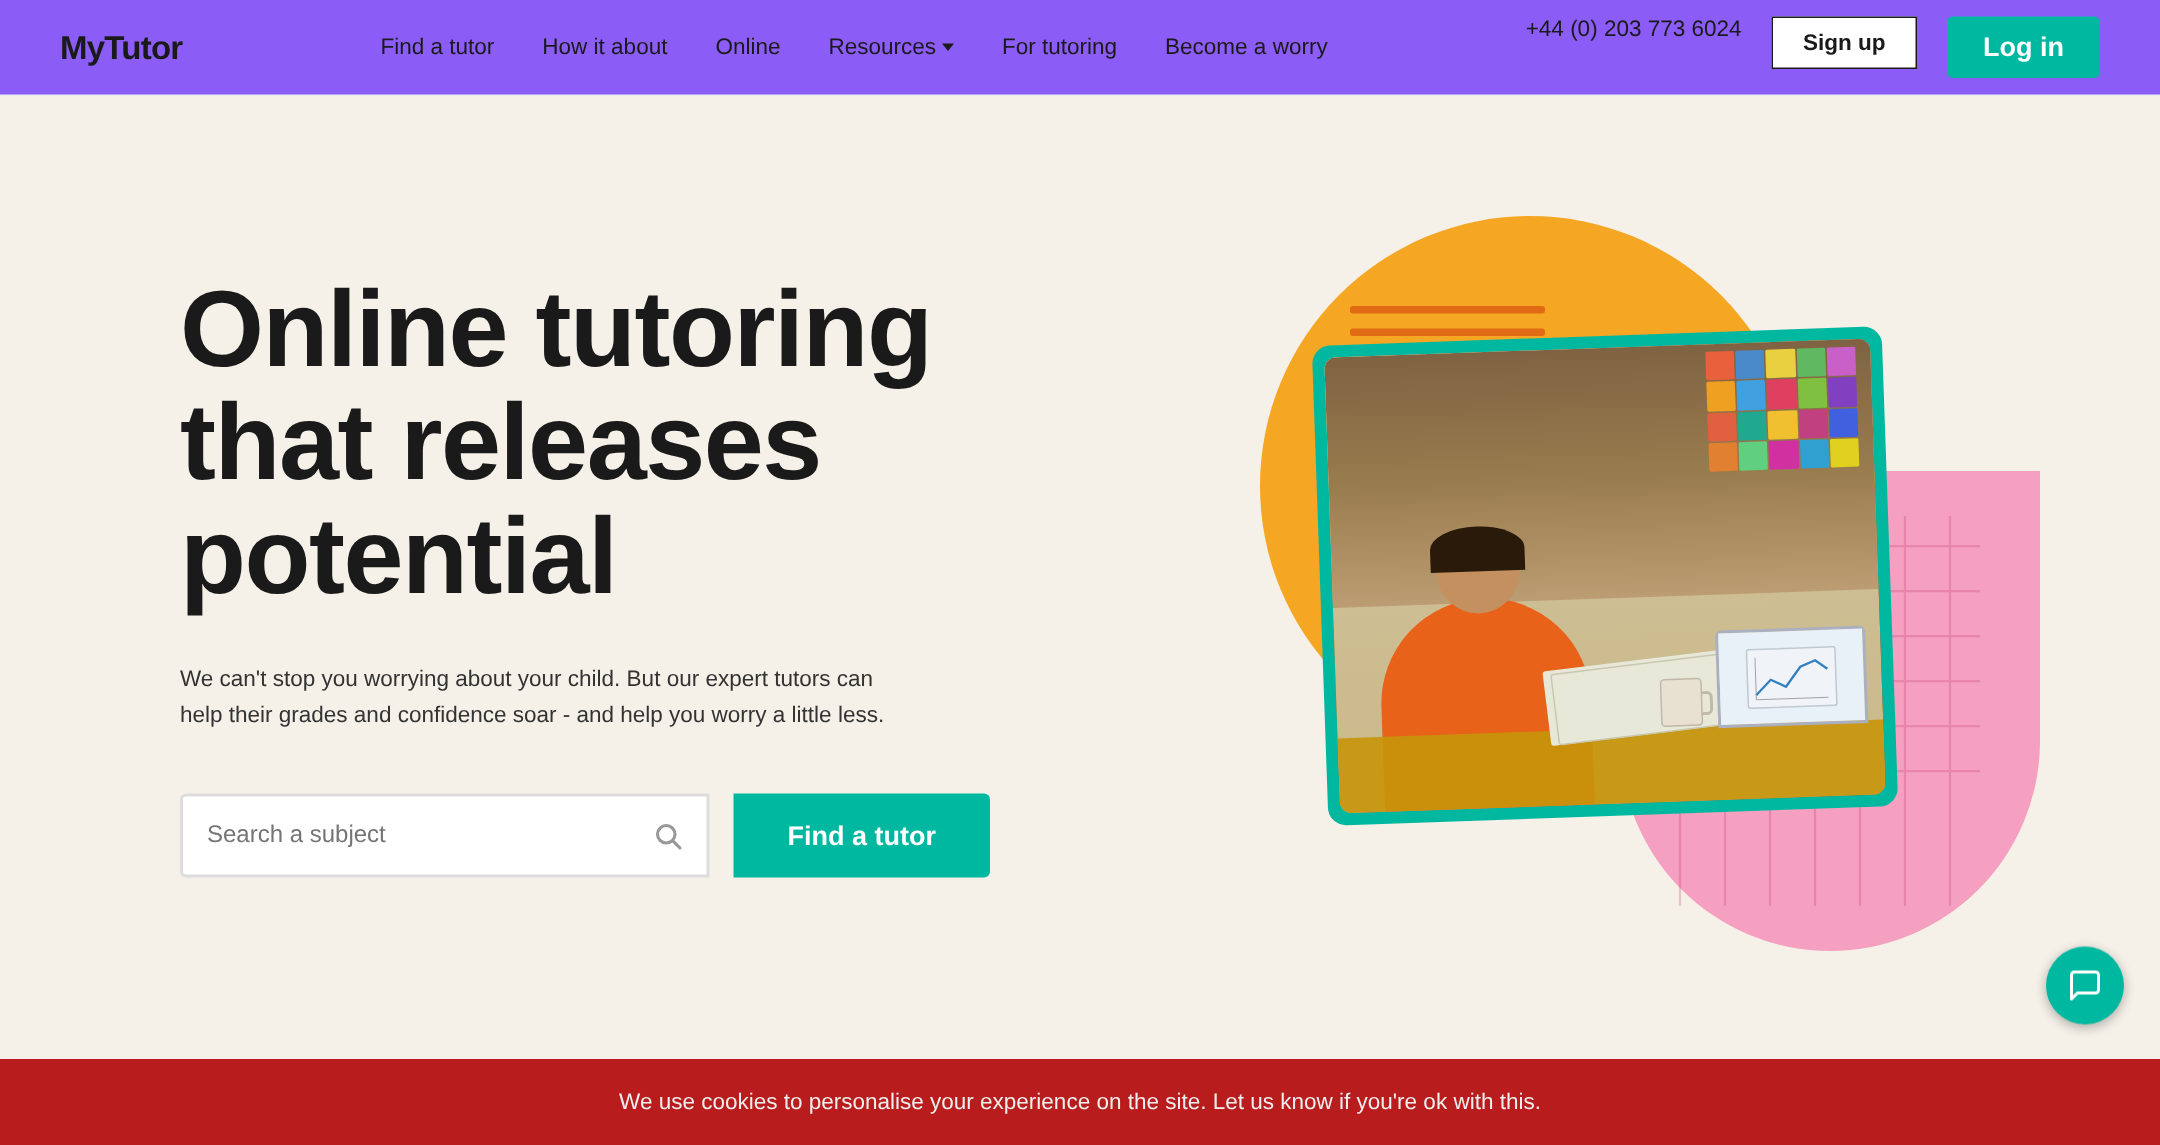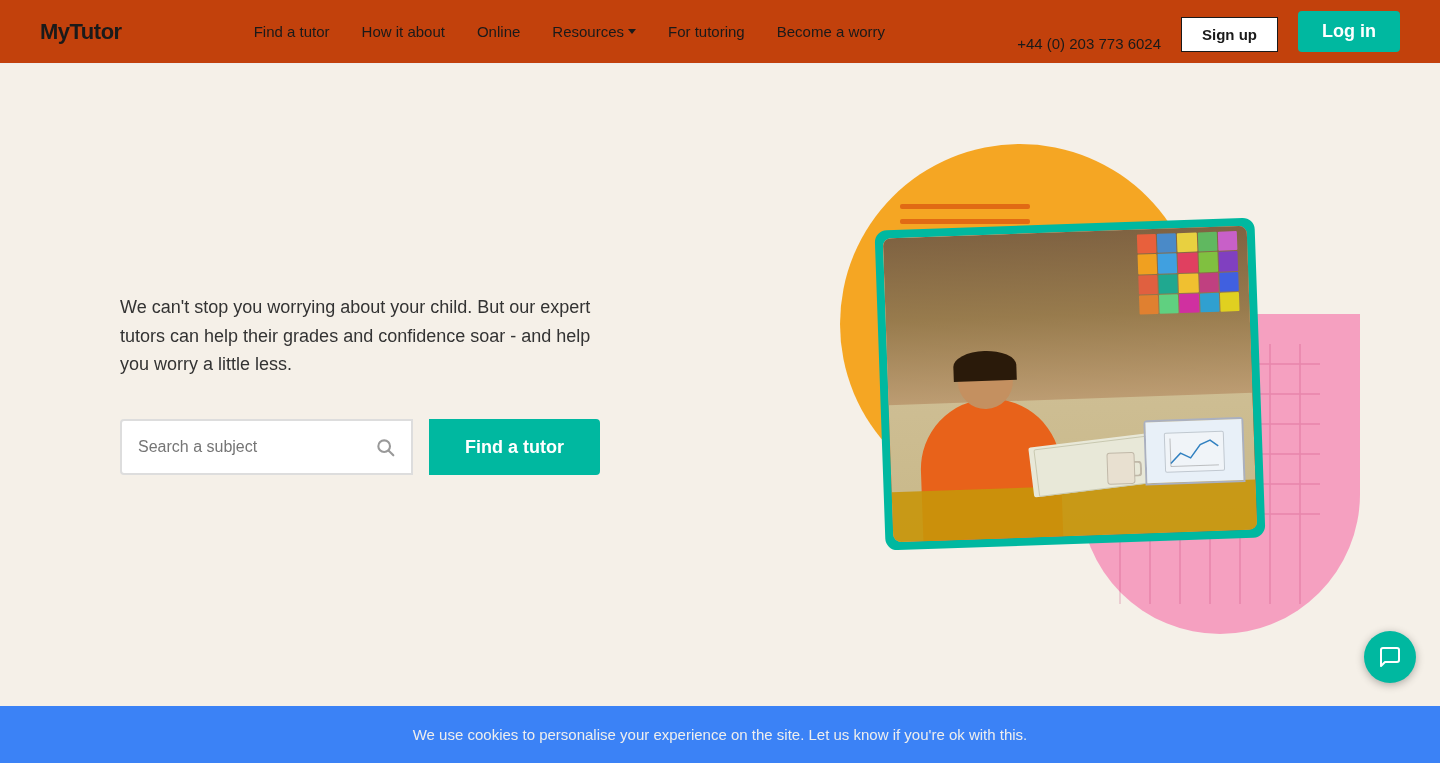--- a/index.html
+++ b/index.html
@@ -5,21 +5,21 @@
     * { margin: 0; padding: 0; box-sizing: border-box; }
     body {
       font-family: -apple-system, BlinkMacSystemFont, 'Segoe UI', Arial, sans-serif;
       background: #f5f0e8;
       min-height: 763px;
       overflow-x: hidden;
     }
 
     
     .navbar {
-      background: #c2410c;
+      background: #8b5cf6;
       display: flex;
       align-items: center;
       justify-content: space-between;
       padding: 4px 40px;
       height: 64px;
       border-bottom: 1px solid #eee;
     }
     .logo {
       font-size: 22px;
       font-weight: 800;
@@ -47,21 +47,21 @@
     .chevron-down {
       display: inline-block;
       width: 0;
       height: 0;
       border-left: 4px solid transparent;
       border-right: 4px solid transparent;
       border-top: 5px solid #1a1a1a;
     }
     .nav-right {
       display: flex;
-      align-items: flex-end;
+      align-items: flex-start;
       gap: 20px;
     }
     .phone {
       font-size: 15px;
       color: #1a1a1a;
       font-weight: 500;
     }
     .btn-signup {
       background: #fff;
       border: 1.5px solid #1a1a1a;
@@ -100,21 +100,21 @@
     }
     .hero-title {
       font-size: 72px;
       font-weight: 900;
       line-height: 1.05;
       color: #1a1a1a;
       margin-bottom: 32px;
       letter-spacing: -1px;
     }
     .hero-subtitle {
-      font-size: 18px;
+      font-size: 15px;
       color: #333;
       line-height: 1.6;
       margin-bottom: 40px;
       max-width: 480px;
     }
     .search-bar {
       display: flex;
       align-items: center;
       gap: 16px;
       max-width: 540px;
@@ -207,21 +207,21 @@
       background: linear-gradient(135deg, #e8c084 0%, #d4824a 30%, #c47030 60%, #8a5a30 100%);
       position: relative;
     }
 
     
     .cookie-banner {
       position: fixed;
       bottom: 0;
       left: 0;
       right: 0;
-      background: #3b82f6;
+      background: #b91c1c;
       color: #fff;
       display: flex;
       align-items: center;
       justify-content: center;
       padding: 20px 40px;
       z-index: 100;
     }
     .cookie-text {
       font-size: 15px;
       color: #eee;
@@ -286,20 +286,21 @@
   </ul>
   <div class="nav-right">
     <span class="phone">+44 (0) 203 773 6024</span>
     <button class="btn-signup">Sign up</button>
     <button class="btn-login">Log in</button>
   </div>
 </nav>
 
 <section class="hero">
   <div class="hero-left">
+    <h1 class="hero-title">Online tutoring that releases potential</h1>
     <p class="hero-subtitle">We can't stop you worrying about your child. But our expert tutors can help their grades and confidence soar - and help you worry a little less.</p>
     <div class="search-bar">
       <div class="search-input-wrap">
         <input type="text" placeholder="Search a subject" style="">
         <div class="search-icon-wrap">
           <svg class="search-icon-svg" viewBox="0 0 24 24" fill="none" stroke="#999" stroke-width="2.5" stroke-linecap="round" stroke-linejoin="round">
             <circle cx="11" cy="11" r="7"></circle>
             <line x1="16.5" y1="16.5" x2="22" y2="22"></line>
           </svg>
         </div>

